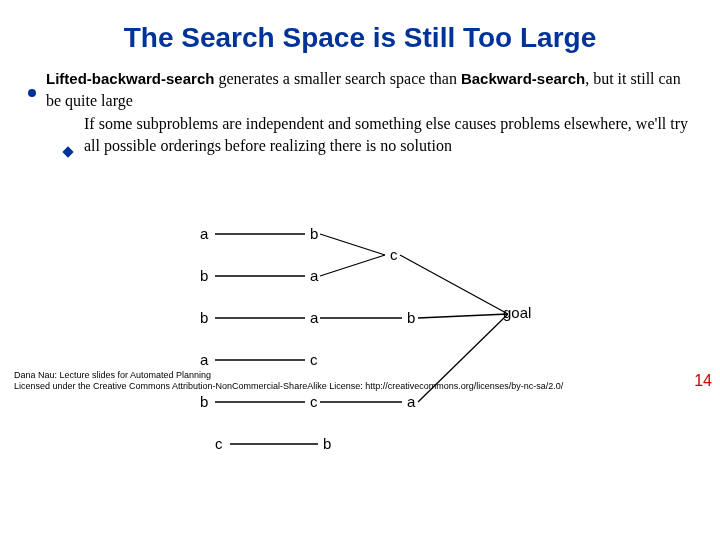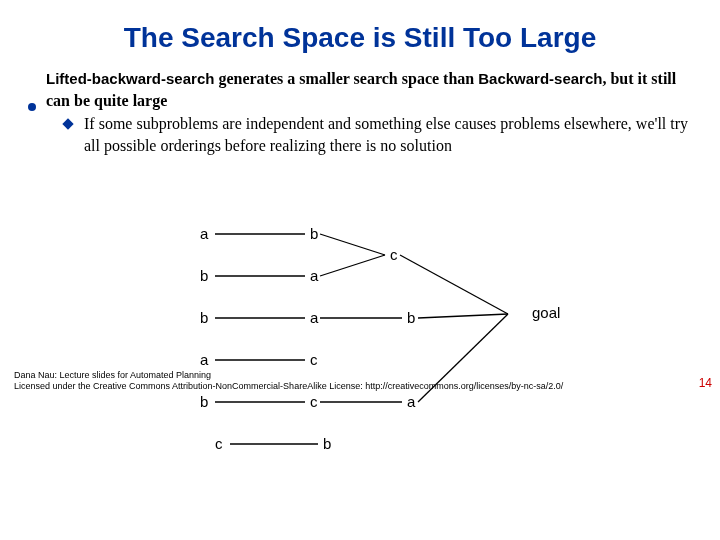--- a/index.html
+++ b/index.html
@@ -1,31 +1,31 @@
 <!DOCTYPE html>
 <html><head>
 <meta charset="utf-8">
 <style>
   * { margin: 0; padding: 0; box-sizing: border-box; }
   html, body { width: 720px; height: 540px; font-family: Arial, Helvetica, sans-serif; background: #fff; color: #000; overflow: hidden; }
   .slide { width: 720px; height: 396px; position: relative; }
   .title { color: #003399; font-size: 28px; font-weight: bold; text-align: center; padding-top: 22px; padding-bottom: 14px; }
   .body { padding: 0 26px 0 28px; }
-  .bullet-row { display: flex; align-items: flex-end; margin-bottom: 2px; font-weight: bold; }
+  .bullet-row { display: flex; align-items: center; margin-bottom: 2px; }
   .dot { width: 8px; height: 8px; border-radius: 50%; background: #003399; margin-top: 7px; margin-right: 10px; flex: 0 0 auto; }
   .bullet-text { font-size: 16px; line-height: 1.35; font-family: "Times New Roman", Times, serif; }
   .bullet-text b { font-family: Arial, Helvetica, sans-serif; font-size: 15px; }
   .subbullets { margin-left: 36px; margin-top: 2px; }
-  .sub-row { display: flex; align-items: flex-start; margin-bottom: 2px; }
+  .sub-row { display: flex; align-items: flex-end; margin-bottom: 2px; }
   .diamond { width: 8px; height: 8px; background: #003399; transform: rotate(45deg); margin-top: 7px; margin-right: 12px; flex: 0 0 auto; }
   .sub-text { font-size: 16px; line-height: 1.35; font-family: "Times New Roman", Times, serif; }
   .diagram { position: absolute; left: 190px; top: 222px; width: 420px; height: 262px; font-family: Arial, Helvetica, sans-serif; font-size: 15px; }
   .lbl { position: absolute; }
   .footer { position: absolute; left: 14px; bottom: 4px; right: 10px; font-size: 9px; color: #000; line-height: 1.25; }
-  .pagenum { position: absolute; right: 8px; bottom: 6px; color: #cc0000; font-size: 12px; }
+  .pagenum { position: absolute; right: 8px; bottom: 6px; color: #cc0000; font-size: 16px; }
   svg { position: absolute; left: 0; top: 0; }
 </style>
 </head>
 <body>
 
 <div class="slide">
   <div class="title">The Search Space is Still Too Large</div>
 
   <div class="body">
     <div class="bullet-row">
@@ -69,21 +69,21 @@
       </g>
     </svg>
     <span class="lbl" style="left:10px;  top:3px;">a</span>
     <span class="lbl" style="left:120px; top:3px;">b</span>
     <span class="lbl" style="left:200px; top:24px;">c</span>
     <span class="lbl" style="left:10px;  top:45px;">b</span>
     <span class="lbl" style="left:120px; top:45px;">a</span>
     <span class="lbl" style="left:10px;  top:87px;">b</span>
     <span class="lbl" style="left:120px; top:87px;">a</span>
     <span class="lbl" style="left:217px; top:87px;">b</span>
-    <span class="lbl" style="left:342px; top:82px;">goal</span>
+    <span class="lbl" style="left:313px; top:82px;">goal</span>
     <span class="lbl" style="left:10px;  top:129px;">a</span>
     <span class="lbl" style="left:120px; top:129px;">c</span>
     <span class="lbl" style="left:10px;  top:171px;">b</span>
     <span class="lbl" style="left:120px; top:171px;">c</span>
     <span class="lbl" style="left:217px; top:171px;">a</span>
     <span class="lbl" style="left:25px;  top:213px;">c</span>
     <span class="lbl" style="left:133px; top:213px;">b</span>
   </div>
 
   <div class="footer">

